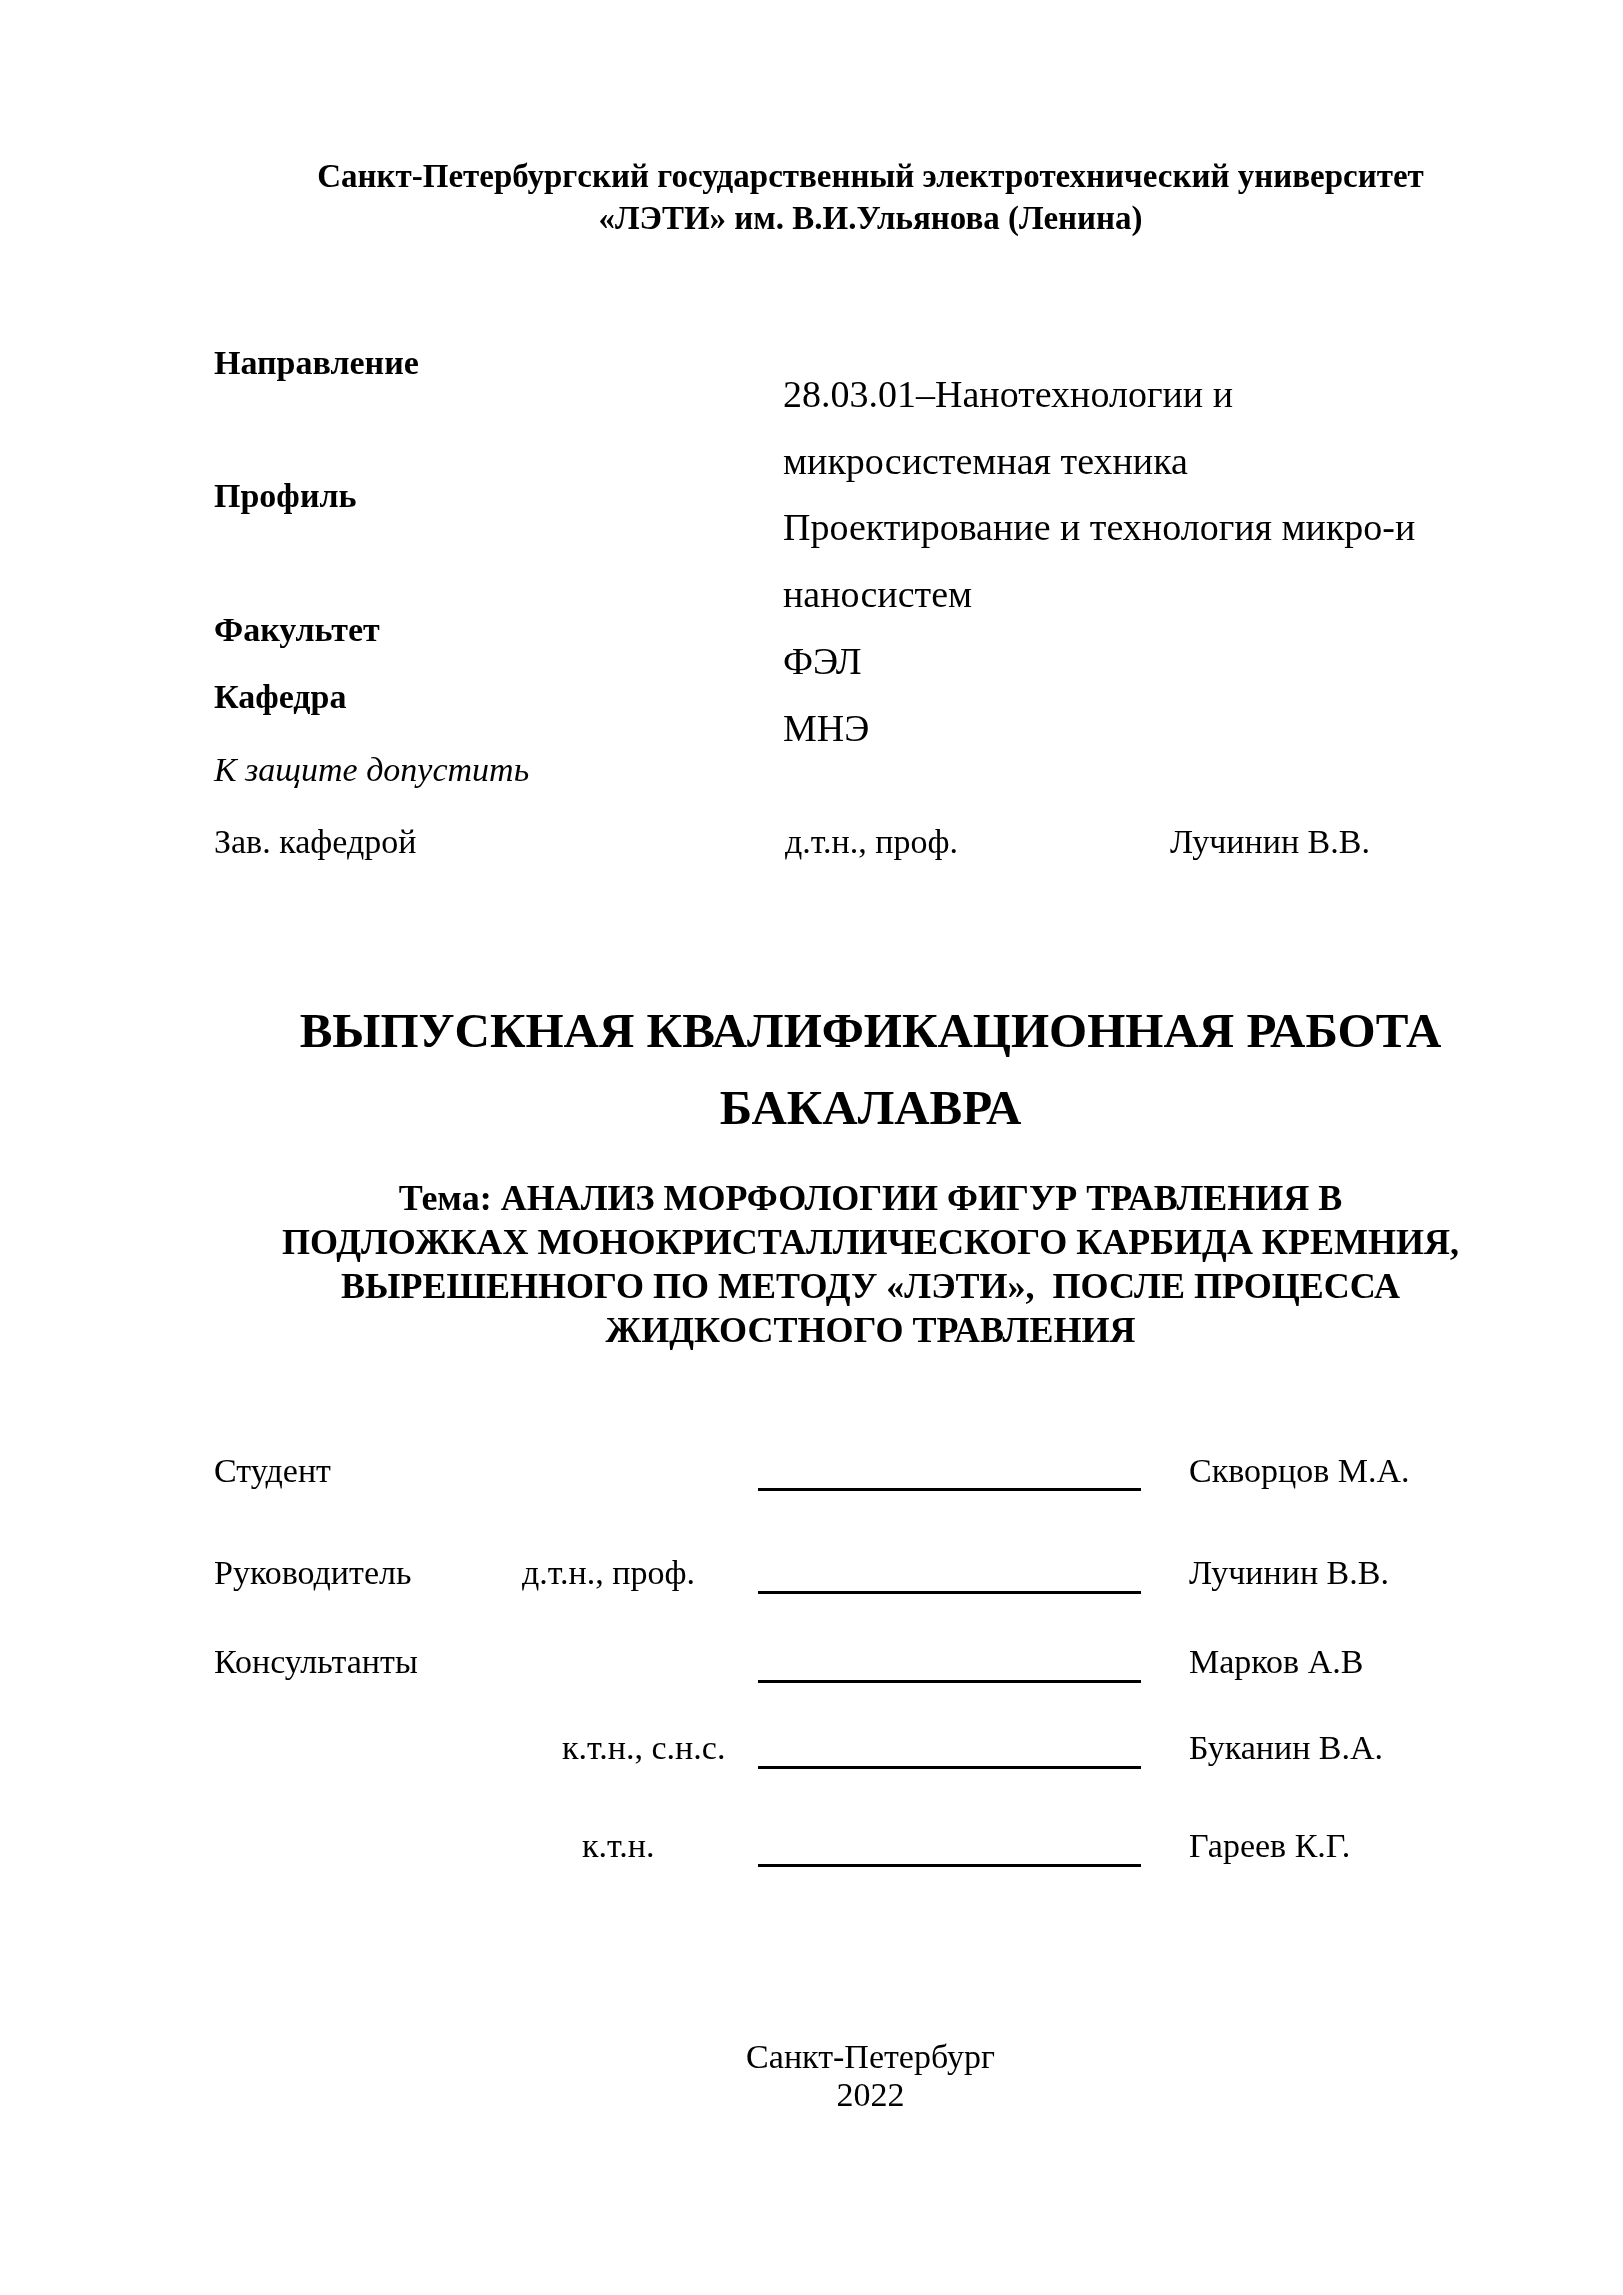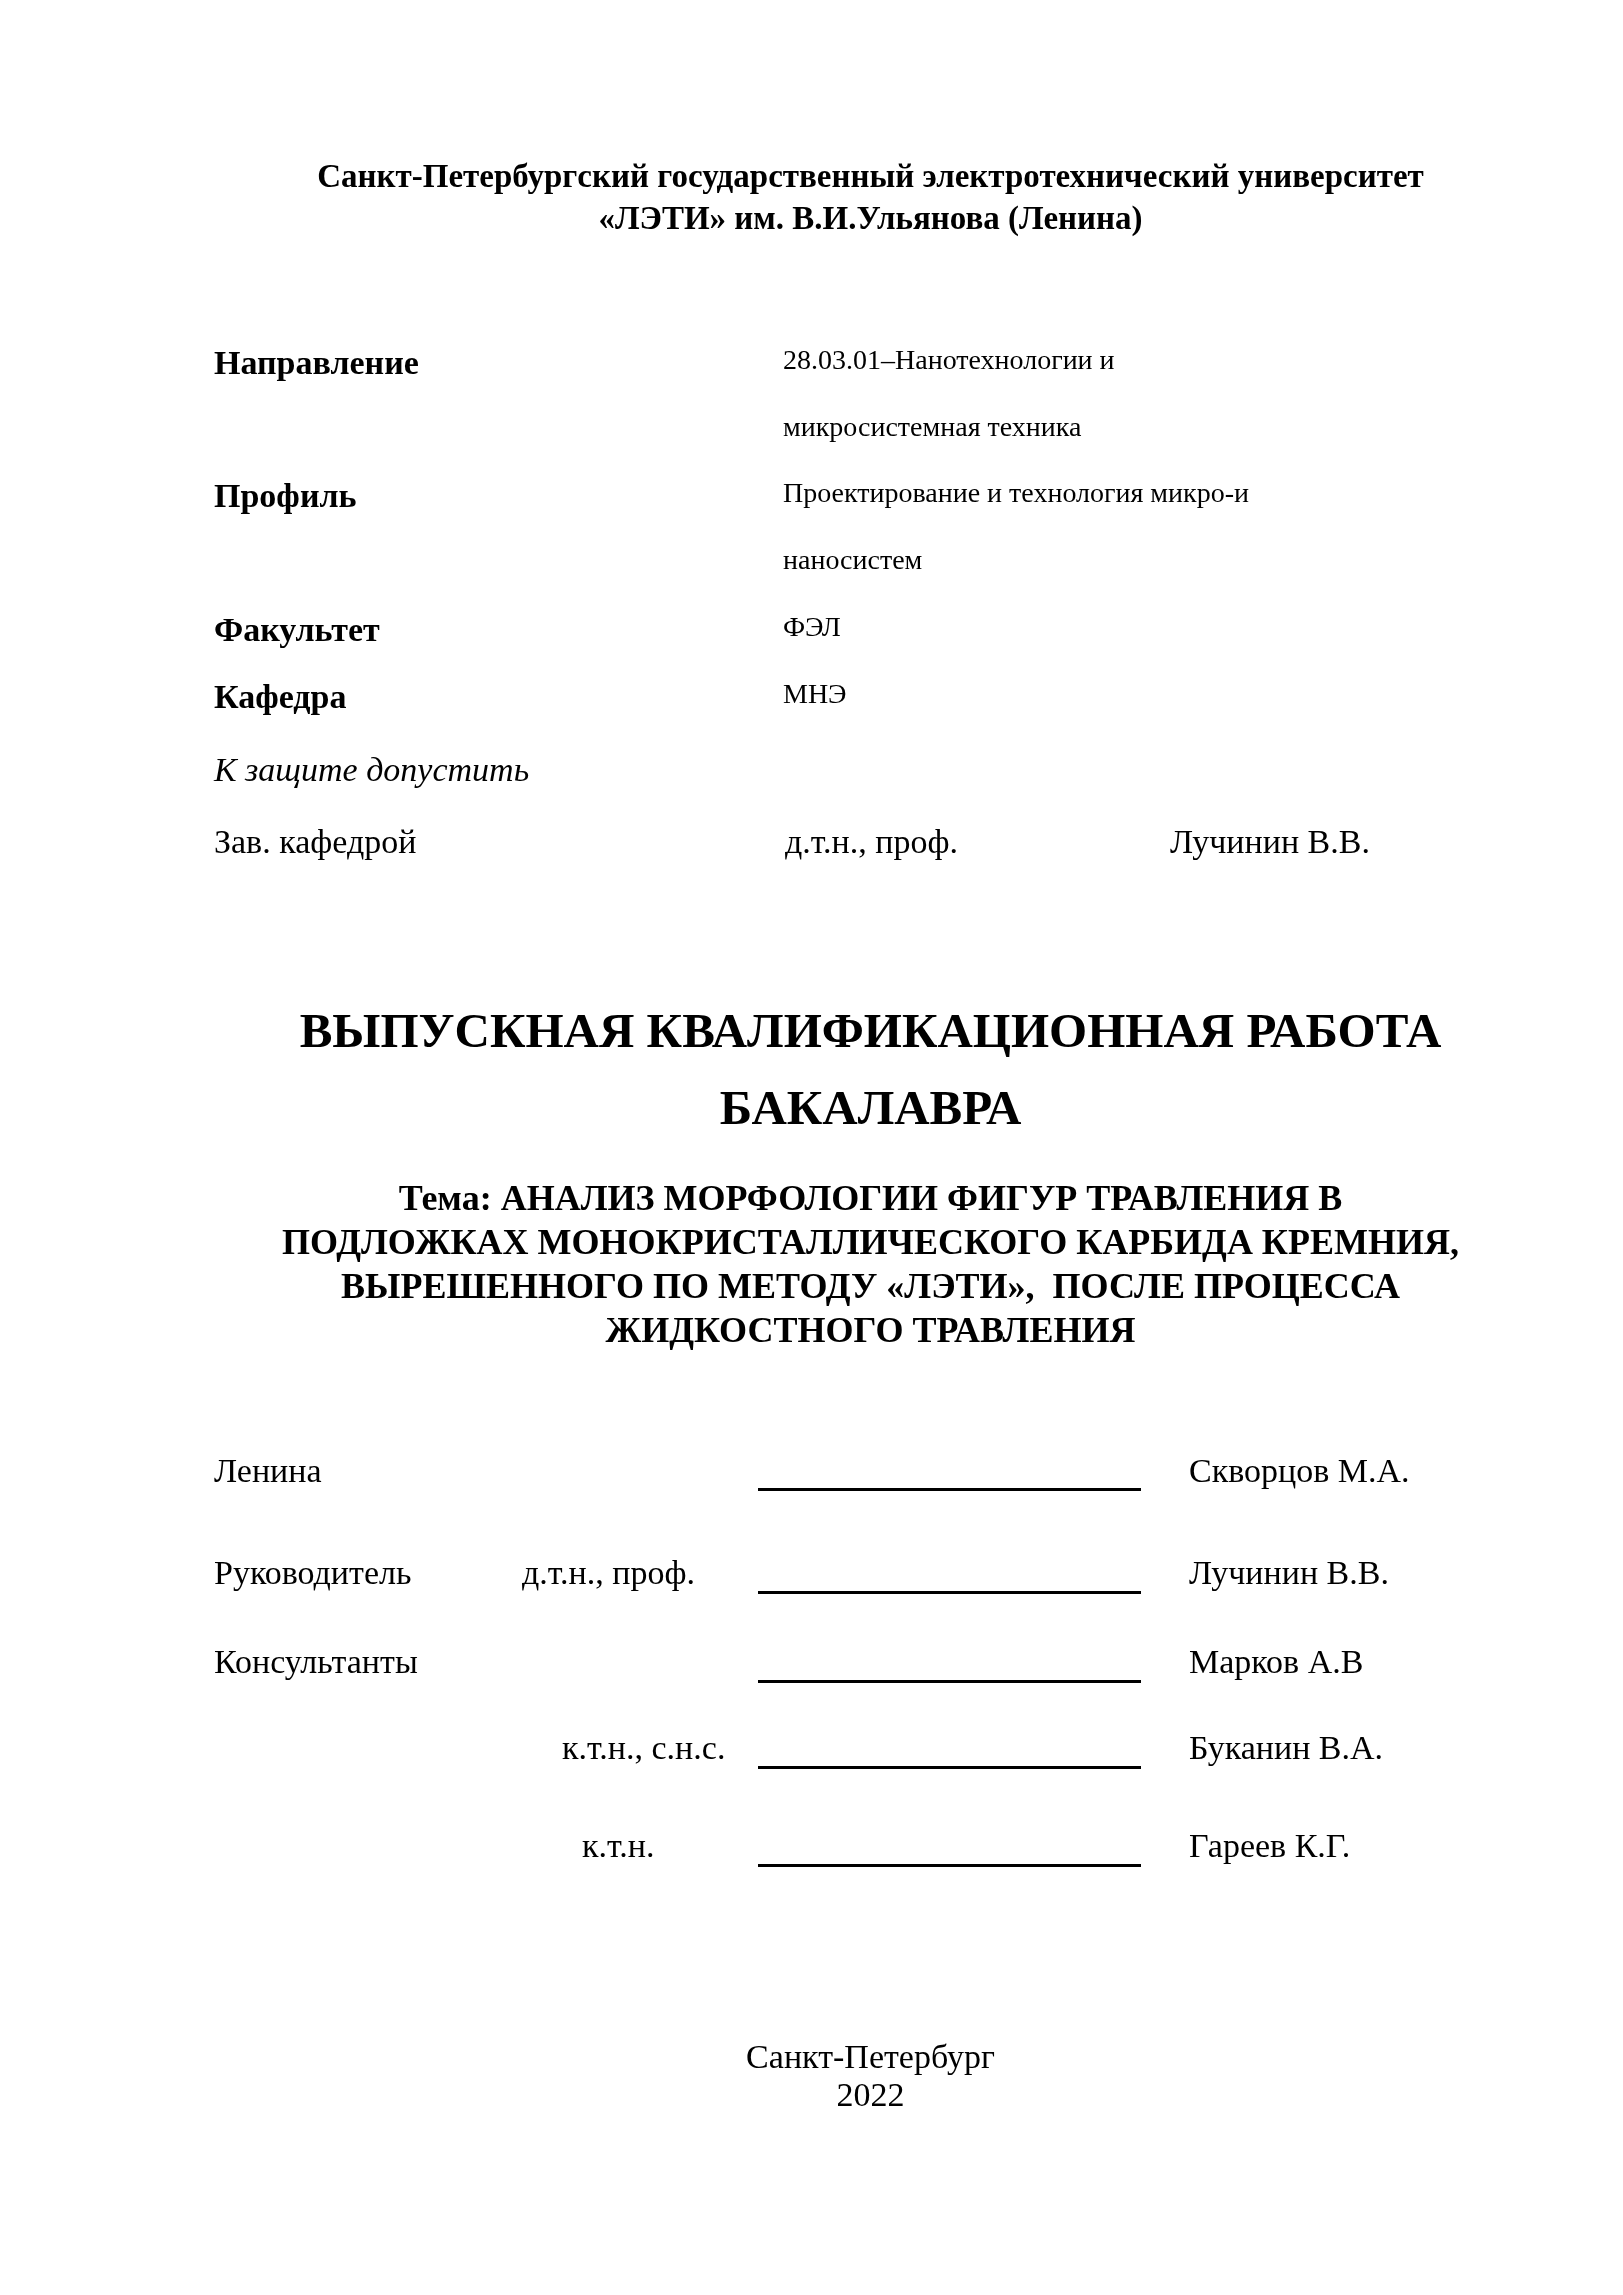--- a/index.html
+++ b/index.html
@@ -20,21 +20,21 @@
   .uni-header {
     left: 214px; top: 155px; width: 1313px;
     text-align: center;
     font-weight: bold;
     font-size: 33px;
     line-height: 42px;
   }
 
   
   .info-label { left: 214px; font-size: 34px; font-weight: bold; white-space: pre; }
-  .info-value { left: 783px; font-size: 28px; white-space: pre; }
+  .info-value { left: 783px; font-size: 38px; white-space: pre; margin-top: 28px; }
   .r1 { top: 344px; }
   .r2 { top: 411px; }
   .r3 { top: 477px; }
   .r4 { top: 544px; }
   .r5 { top: 611px; }
   .r6 { top: 678px; }
 
   
   .admission-note { left: 214px; top: 751px; font-size: 34px; font-style: italic; white-space: pre; }
   .head-row { top: 823px; font-size: 34px; }
@@ -123,21 +123,21 @@
     <div class="nowrap">БАКАЛАВРА</div>
   </div>
 
   <div class="abs theme">
     <div class="theme-line">Тема: АНАЛИЗ МОРФОЛОГИИ ФИГУР ТРАВЛЕНИЯ В</div>
     <div class="theme-line">ПОДЛОЖКАХ МОНОКРИСТАЛЛИЧЕСКОГО КАРБИДА КРЕМНИЯ,</div>
     <div class="theme-line">ВЫРЕШЕННОГО ПО МЕТОДУ «ЛЭТИ»,  ПОСЛЕ ПРОЦЕССА</div>
     <div class="theme-line">ЖИДКОСТНОГО ТРАВЛЕНИЯ</div>
   </div>
 
-  <span class="abs sig-row sig-label s1">Ленина</span>
+  <span class="abs sig-row sig-label s1">Студент</span>
   <div class="abs sig-line u1"></div>
   <span class="abs sig-row sig-name s1">Скворцов М.А.</span>
 
   <span class="abs sig-row sig-label s2">Руководитель</span>
   <span class="abs sig-row deg-a s2">д.т.н., проф.</span>
   <div class="abs sig-line u2"></div>
   <span class="abs sig-row sig-name s2">Лучинин В.В.</span>
 
   <span class="abs sig-row sig-label s3">Консультанты</span>
   <div class="abs sig-line u3"></div>

